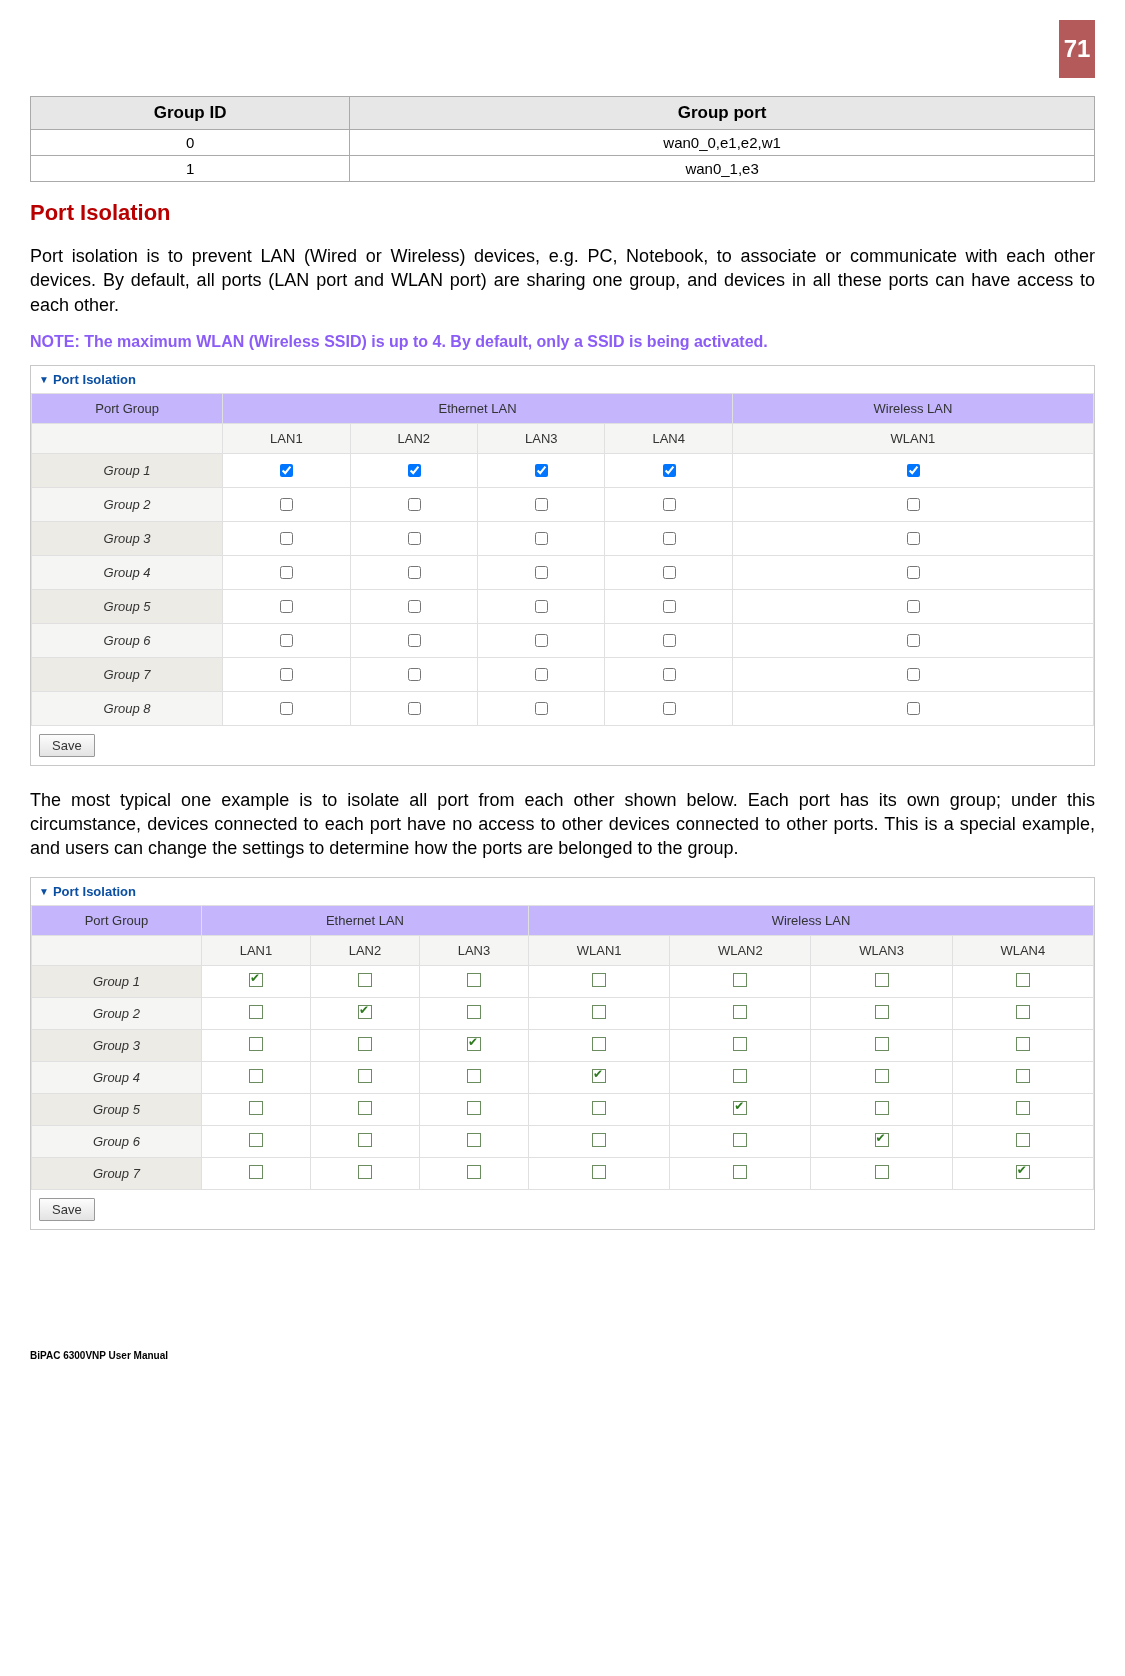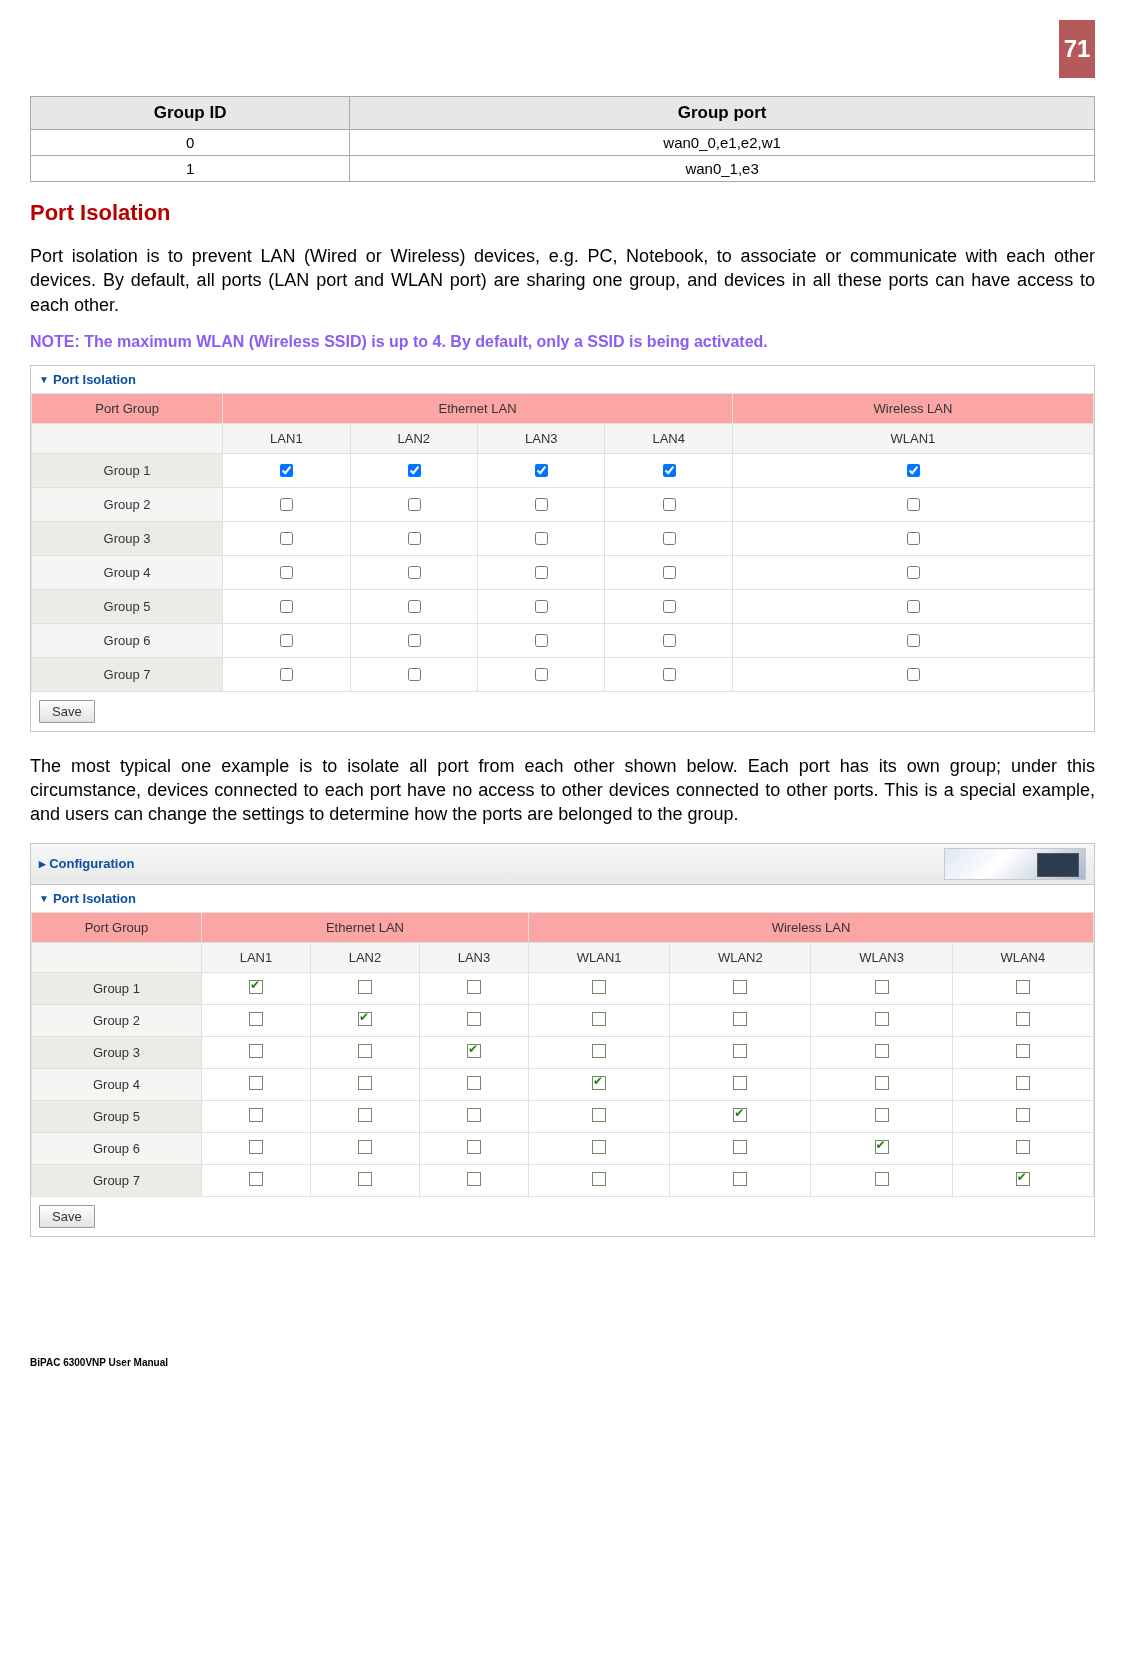--- a/index.html
+++ b/index.html
@@ -121,37 +121,38 @@
     border-collapse: collapse;
     font-size: 13px;
   }
   table.iso th, table.iso td {
     border: 1px solid #e0e0e0;
     text-align: center;
     padding: 7px 4px;
     color: #444;
   }
   table.iso thead tr:first-child th {
-    background: #fca5a5;
+    background: #c4b5fd;
     font-weight: normal;
     color: #333;
   }
   table.iso thead tr:nth-child(2) th {
     background: #f5f5f3;
     font-weight: normal;
     color: #333;
   }
   table.iso tbody tr:nth-child(odd) td:first-child {
     background: #ecebe6;
   }
   table.iso tbody tr:nth-child(even) td:first-child {
     background: #f5f5f3;
   }
   table.iso tbody tr td:first-child {
     color: #333;
+    font-style: italic;
   }
   .save-row {
     padding: 8px;
     background: #fff;
   }
   .save-btn {
     font-size: 13px;
     padding: 3px 12px;
     background: linear-gradient(#fdfdfd,#e3e3e3);
     border: 1px solid #999;
@@ -299,37 +300,38 @@
           <td><input type="checkbox" style=""></td>
         </tr>
         <tr>
           <td>Group 7</td>
           <td><input type="checkbox" style=""></td>
           <td><input type="checkbox" style=""></td>
           <td><input type="checkbox" style=""></td>
           <td><input type="checkbox" style=""></td>
           <td><input type="checkbox" style=""></td>
         </tr>
+        <tr>
+          <td>Group 8</td>
+          <td><input type="checkbox" style=""></td>
+          <td><input type="checkbox" style=""></td>
+          <td><input type="checkbox" style=""></td>
+          <td><input type="checkbox" style=""></td>
+          <td><input type="checkbox" style=""></td>
+        </tr>
       </tbody>
   </table>
   <div class="save-row">
     <button class="save-btn">Save</button>
   </div>
 </div>
 
 <div class="body-text">The most typical one example is to isolate all port from each other shown below. Each port has its own group; under this circumstance, devices connected to each port have no access to other devices connected to other ports. This is a special example, and users can change the settings to determine how the ports are belonged to the group.</div>
 
 <div class="panel">
-  <div class="panel-config-bar">
-    <span>
-      <span style="color:#0b4fa3;">▸</span>
-      <span>Configuration</span>
-    </span>
-    <span class="decor-img"></span>
-  </div>
   <div class="panel-title">
     <span class="tri">▼</span>
     <span>Port Isolation</span>
   </div>
   <table class="iso">
     <colgroup>
       <col style="width:16%">
         <col>
         <col>
         <col>

